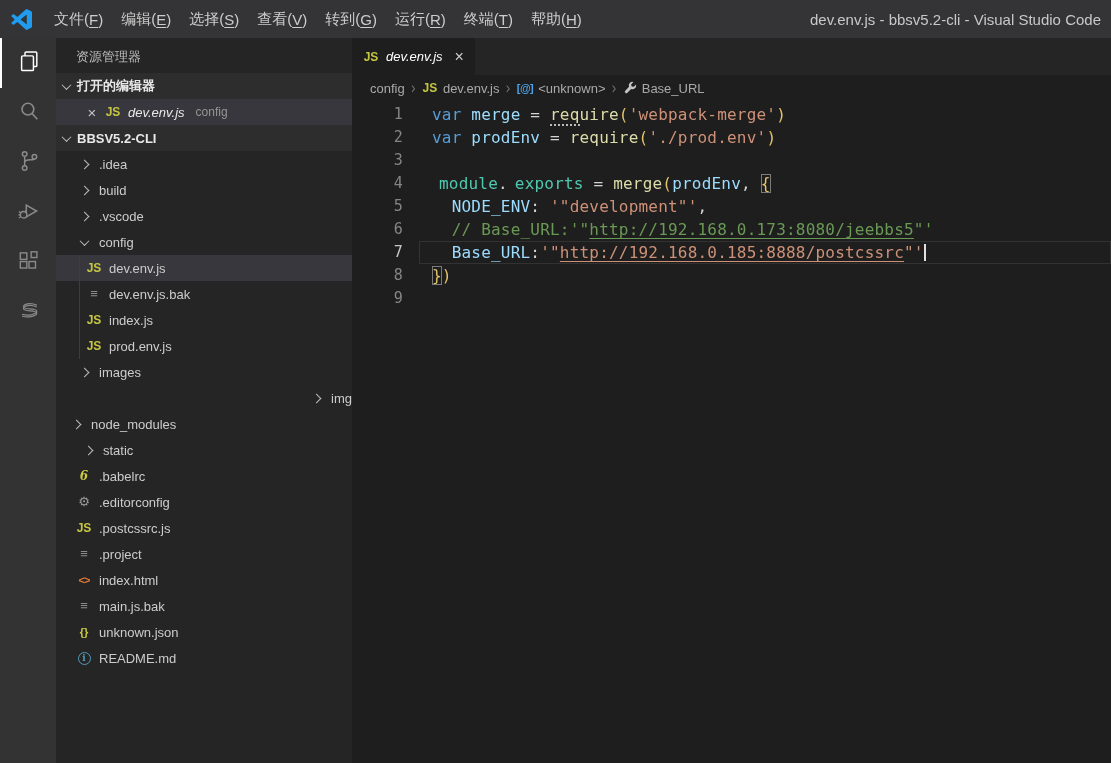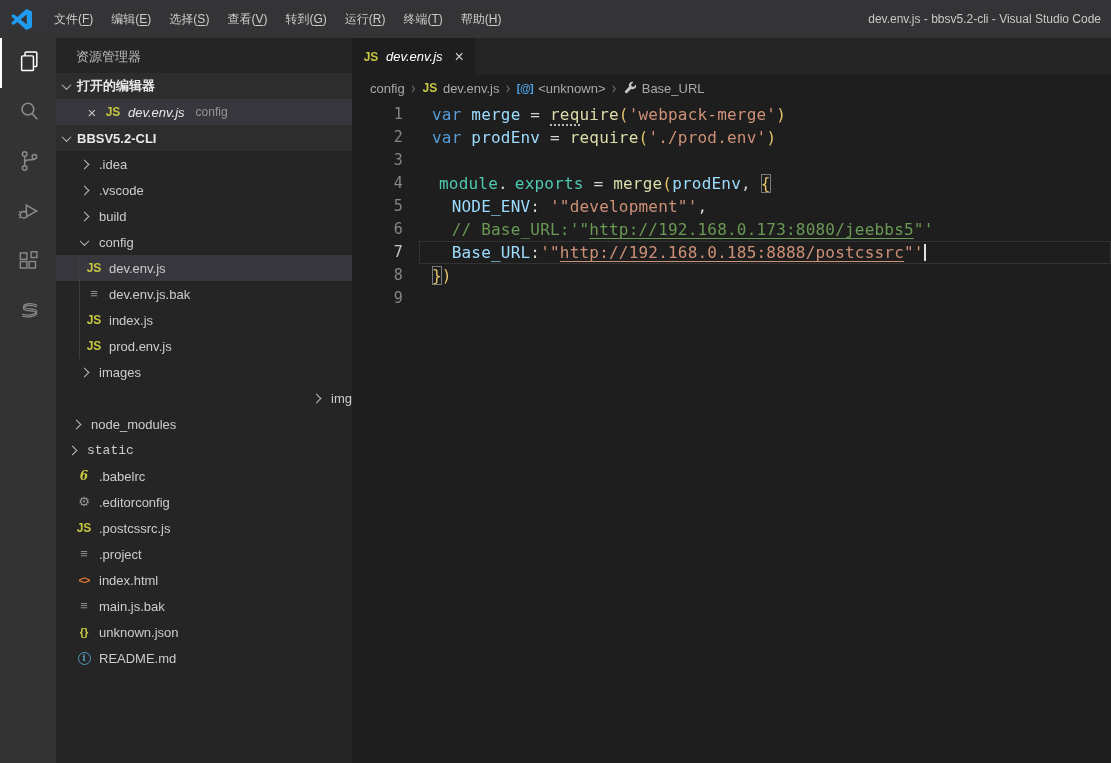--- a/index.html
+++ b/index.html
@@ -1,21 +1,21 @@
 <!DOCTYPE html>
 <html style="--bg-editor: #1e1e1e; --bg-sidebar: #252526; --bg-activity: #333333; --bg-titlebar: #343436; --bg-selected: #37373d; --kw: #569cd6; --vr: #9cdcfe; --fn: #dcdcaa; --str: #ce9178; --cmt: #6a9955; --typ: #4ec9b0; --punct: #d4d4d4; --bracket: #e2c269; --linenum: #858585; --linenum-active: #c6c6c6; --js-icon: #c5c542; --logo-blue: #1f9cf0;"><head>
 <meta charset="utf-8">
 <style>
   * { margin:0; padding:0; box-sizing:border-box; }
   html,body { width:1111px; height:763px; overflow:hidden; background:#1e1e1e;
     font-family:"Liberation Sans","DejaVu Sans",sans-serif; }
 
   
   .titlebar { height:38px; background:var(--bg-titlebar,#343436); display:flex; align-items:center;
-    color:#cccccc; font-size:12px; }
+    color:#cccccc; font-size:15px; }
   .logo { width:21px; height:21px; margin:0 13px 0 11px; flex:none; }
   .menu-bar { display:flex; align-items:center; height:100%; }
   .menu-item { padding:0 9px; height:100%; display:flex; align-items:center; cursor:default; }
   .mn { text-decoration:underline; text-underline-offset:2px; }
   .window-title { margin-left:auto; padding-right:10px; color:#c8c8c8; white-space:nowrap; }
 
   
   .main { display:flex; height:725px; }
 
   
@@ -210,27 +210,27 @@
         <div class="tree-item" style="padding-left: 20px;">
           <span class="slot">
             <span class="chev right"></span>
           </span>
           <span class="tree-label">.idea</span>
         </div>
         <div class="tree-item" style="padding-left: 20px;">
           <span class="slot">
             <span class="chev right"></span>
           </span>
+          <span class="tree-label">build</span>
+        </div>
+        <div class="tree-item" style="padding-left: 20px;">
+          <span class="slot">
+            <span class="chev right"></span>
+          </span>
           <span class="tree-label">.vscode</span>
-        </div>
-        <div class="tree-item" style="padding-left: 20px;">
-          <span class="slot">
-            <span class="chev right"></span>
-          </span>
-          <span class="tree-label">build</span>
         </div>
         <div class="tree-item" style="padding-left: 20px;">
           <span class="slot">
             <span class="chev down"></span>
           </span>
           <span class="tree-label">config</span>
         </div>
         <div class="tree-item selected" style="padding-left: 23px;">
           <span class="guide"></span>
           <span class="slot">
@@ -270,21 +270,21 @@
             <span class="chev right"></span>
           </span>
           <span class="tree-label">img</span>
         </div>
         <div class="tree-item" style="padding-left: 12px; text-align: right;">
           <span class="slot">
             <span class="chev right"></span>
           </span>
           <span class="tree-label">node_modules</span>
         </div>
-        <div class="tree-item" style="padding-left: 8px; font-family: Liberation Mono, monospace;">
+        <div class="tree-item" style="padding-left: 24px;">
           <span class="slot">
             <span class="chev right"></span>
           </span>
           <span class="tree-label">static</span>
         </div>
         <div class="tree-item" style="padding-left: 20px;">
           <span class="slot">
             <span class="fi fi-babel">6</span>
           </span>
           <span class="tree-label">.babelrc</span>

